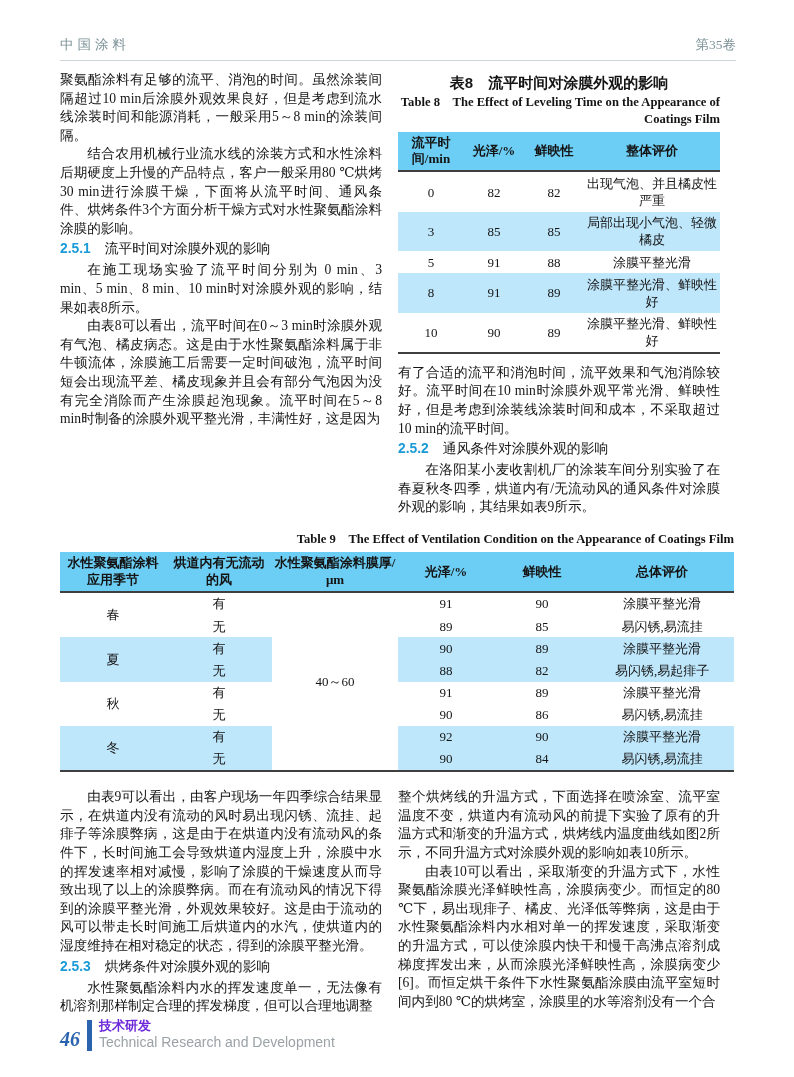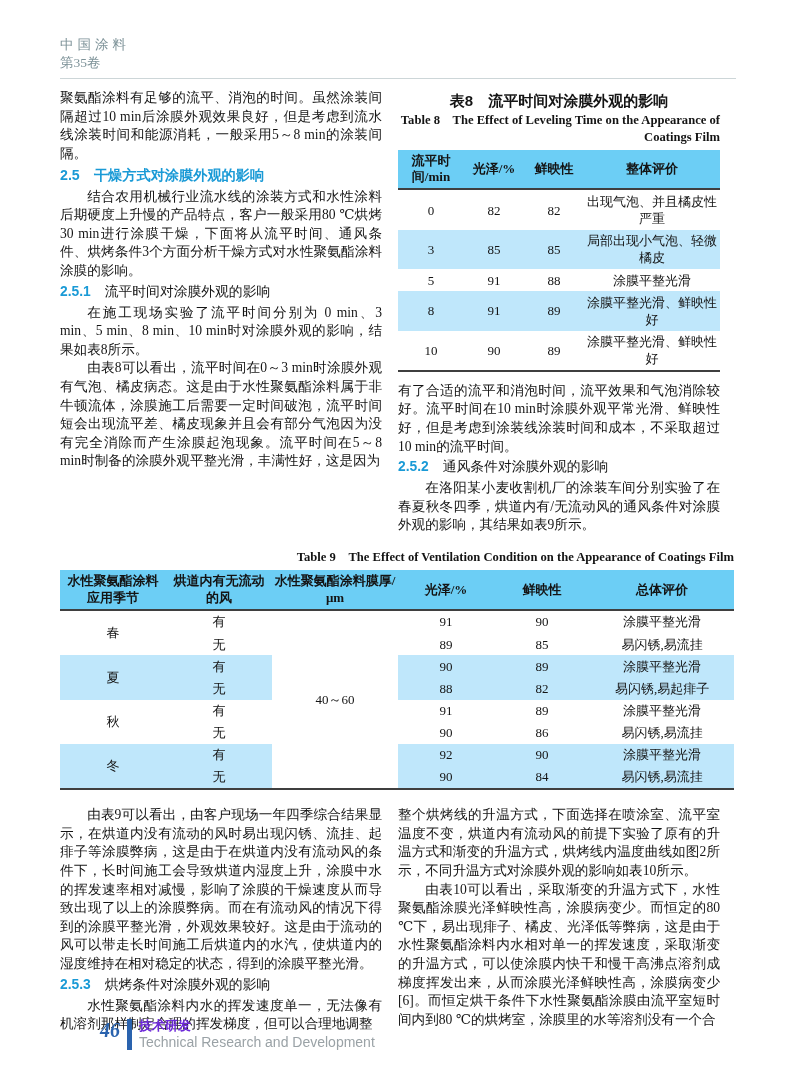--- a/index.html
+++ b/index.html
@@ -4,21 +4,21 @@
 <style>
   html,body { margin:0; padding:0; background:#e9e9e9; }
   .page {
     width:794px; height:1077px; margin:0 auto; background:#ffffff;
     position:relative; overflow:hidden; box-sizing:border-box;
     font-family:"Liberation Serif","DejaVu Serif",serif; color:#141414;
   }
   
   .running-head {
     display:flex; justify-content:space-between; align-items:flex-start;
-    padding:36px 58px 6px 60px; color:#7d9298; font-size:13.5px;flex-direction:column;
+    padding:36px 58px 6px 60px; color:#7d9298; font-size:13.5px;
   }
   .running-head .journal { letter-spacing:4px; }
   .head-rule { margin:0 58px 0 60px; border-top:1px solid #cdd6d8; }
 
   .content { padding:10px 60px 0 60px; }
   .cols { display:flex; gap:16px; }
   .col { width:322px; flex:0 0 322px; }
 
   p.body { font-size:13.6px; line-height:1.37; text-align:justify; margin:0; }
   p.indent { text-indent:2em; }
@@ -61,21 +61,21 @@
   #table8 th:nth-child(2){ width:56px; }
   #table8 th:nth-child(3){ width:56px; }
 
   
   #table9 th:nth-child(1){ width:102px; }
   #table9 th:nth-child(2){ width:102px; }
   #table9 th:nth-child(3){ width:122px; }
   #table9 th:nth-child(4){ width:92px; }
   #table9 th:nth-child(5){ width:92px; }
 
-  .footer { position:absolute; left:60px; bottom:26px; display:flex; align-items:flex-start;margin-left:40px; }
+  .footer { position:absolute; left:60px; bottom:26px; display:flex; align-items:flex-end; }
   .page-num {
     color:#2a63ae; font-size:20px; font-weight:bold; font-style:italic;
     margin-right:7px; font-family:"Liberation Serif","DejaVu Serif",serif;
   }
   .footer-bar { width:5px; height:31px; background:#2a63ae; margin-right:7px; }
   .footer-label-cn {
     font-family:"Liberation Sans","DejaVu Sans",sans-serif; font-weight:bold;
     font-size:13px; color:#6d28d9; line-height:1.15;
   }
   .footer-label-en {
@@ -93,23 +93,20 @@
     <span class="volume">第35卷</span>
   </div>
   <div class="head-rule"></div>
 
   <div class="content">
 
     <div class="cols">
 
       <div class="col">
         <p class="body">聚氨酯涂料有足够的流平、消泡的时间。虽然涂装间隔超过10 min后涂膜外观效果良好，但是考虑到流水线涂装时间和能源消耗，一般采用5～8 min的涂装间隔。</p>
-        <div class="sec-head">
-          <span>2.5</span> <span>干燥方式对涂膜外观的影响</span>
-        </div>
         <p class="body indent">结合农用机械行业流水线的涂装方式和水性涂料后期硬度上升慢的产品特点，客户一般采用80 ℃烘烤30 min进行涂膜干燥，下面将从流平时间、通风条件、烘烤条件3个方面分析干燥方式对水性聚氨酯涂料涂膜的影响。</p>
         <div class="subsec-head">
           <span class="num">2.5.1</span><span>流平时间对涂膜外观的影响</span>
         </div>
         <p class="body indent">在施工现场实验了流平时间分别为 0 min、3 min、5 min、8 min、10 min时对涂膜外观的影响，结果如表8所示。</p>
         <p class="body indent">由表8可以看出，流平时间在0～3 min时涂膜外观有气泡、橘皮病态。这是由于水性聚氨酯涂料属于非牛顿流体，涂膜施工后需要一定时间破泡，流平时间短会出现流平差、橘皮现象并且会有部分气泡因为没有完全消除而产生涂膜起泡现象。流平时间在5～8 min时制备的涂膜外观平整光滑，丰满性好，这是因为</p>
       </div>
 
       <div class="col">
         <div class="tbl-caption-cn">表8　流平时间对涂膜外观的影响</div>

